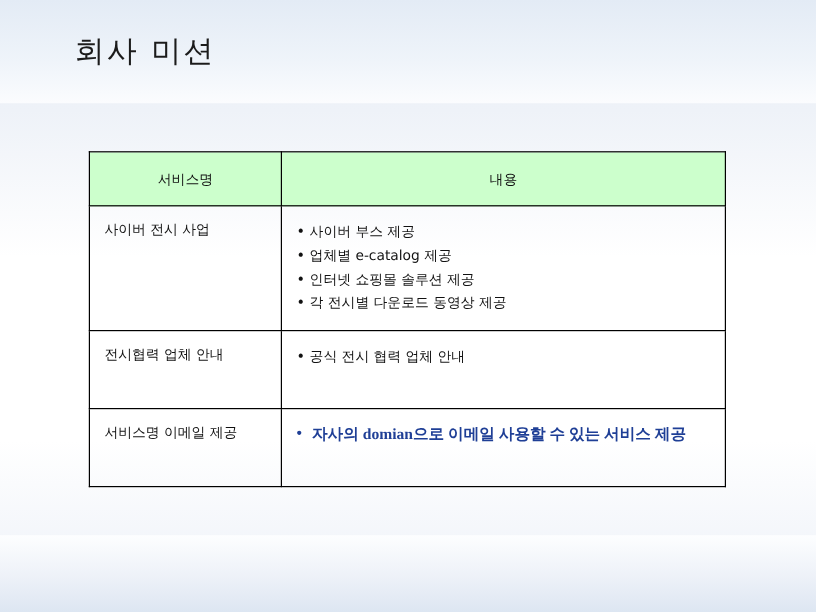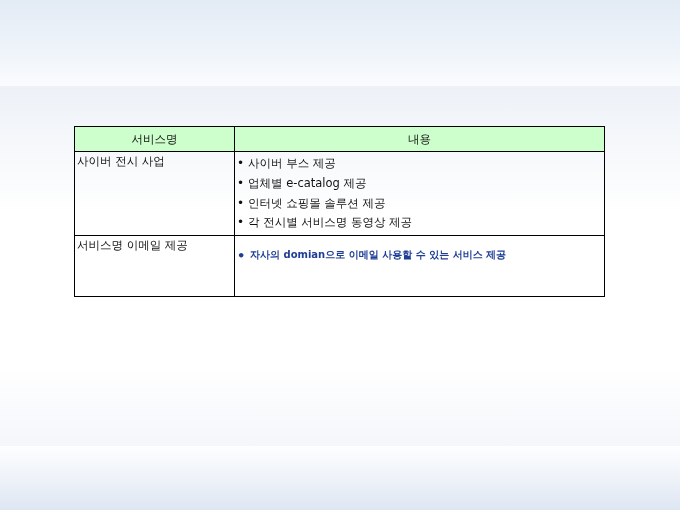--- a/index.html
+++ b/index.html
@@ -45,21 +45,21 @@
     position: absolute;
     left: 74px;
     top: 126px;
     width: 530px;
     border-collapse: collapse;
     table-layout: fixed;
   }
   table.content td, table.content th {
     border: 1px solid #000000;
     vertical-align: top;
-    padding: 2px;
+    padding: 12px;
   }
   thead th {
     background: #ccffcc;
     text-align: center;
     font-weight: normal;
     font-size: 11.5px;
     color: #111;
     height: 20px;
     line-height: 20px;
     padding: 0;
@@ -95,61 +95,71 @@
     content: "\2022";
     position: absolute;
     left: 0;
     top: -1px;
     font-size: 12px;
     color: #111;
   }
   tr.highlight td.desc ul.bullets li {
     color: #1f3f96;
     font-weight: bold;
-    font-size: 10px;
+    font-size: 13px;
     padding-left: 13px;
+    font-family: Liberation Serif, serif;
   }
   tr.highlight td.desc ul.bullets li::before {
     color: #1f3f96;
     font-size: 13px;
   }
   tr.highlight td.desc {
     padding-top: 10px;
     padding-bottom: 10px;
   }
   tr.tall td { height: 40px; }
 </style>
 </head>
 <body>
 
 <div class="slide">
   <div class="top-band"></div>
   <div class="bottom-band"></div>
 
+  <div class="title">회사 미션</div>
 
   <table class="content">
     <colgroup>
       <col class="c1">
       <col class="c2">
     </colgroup>
     <thead>
       <tr>
         <th>서비스명</th>
         <th>내용</th>
       </tr>
     </thead>
     <tbody>
       <tr>
         <td class="name">사이버 전시 사업</td>
         <td class="desc">
           <ul class="bullets">
             <li>사이버 부스 제공</li>
             <li>업체별 e-catalog 제공</li>
             <li>인터넷 쇼핑몰 솔루션 제공</li>
-            <li>각 전시별 서비스명 동영상 제공</li>
+            <li>각 전시별 다운로드 동영상 제공</li>
+          </ul>
+        </td>
+      </tr>
+      <tr class="tall">
+        <td class="name">전시협력 업체 안내</td>
+        <td class="desc">
+          <ul class="bullets">
+            <li>공식 전시 협력 업체 안내</li>
           </ul>
         </td>
       </tr>
       <tr class="tall highlight">
         <td class="name">서비스명 이메일 제공</td>
         <td class="desc">
           <ul class="bullets">
             <li>자사의 domian으로 이메일 사용할 수 있는 서비스 제공</li>
           </ul>
         </td>

